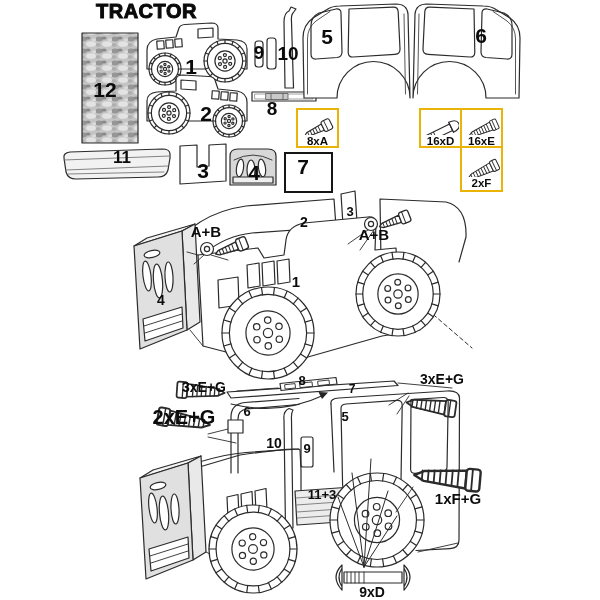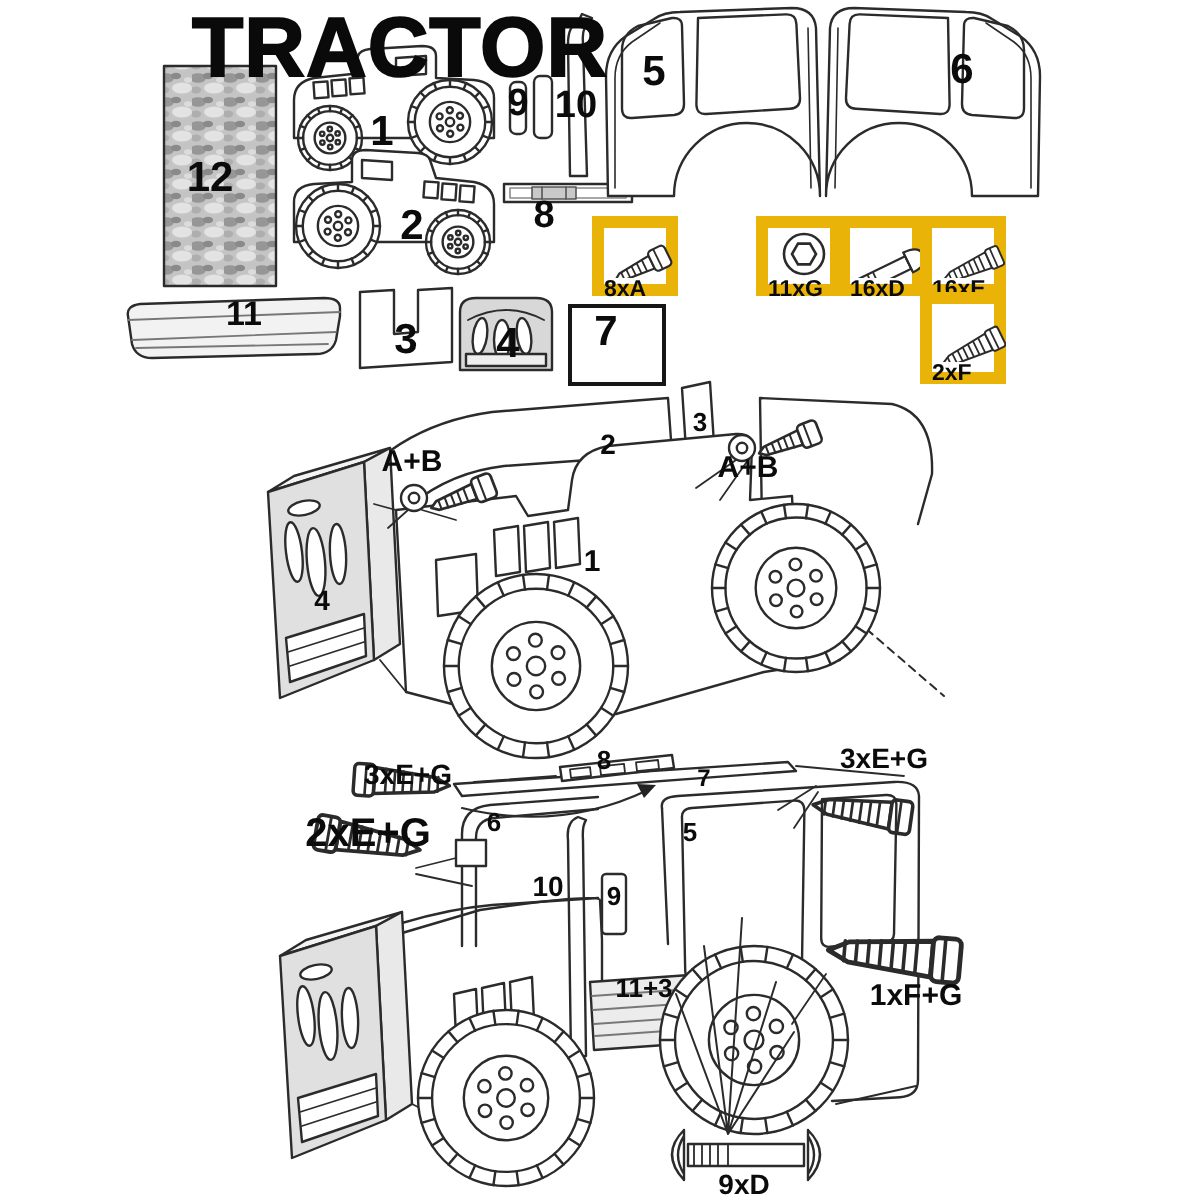--- a/index.html
+++ b/index.html
@@ -1,24 +1,24 @@
 <!DOCTYPE html>
 <html><head>
 <meta charset="utf-8">
 <style>
   html,body{margin:0;padding:0;background:#fff;}
   .canvas{position:relative;width:600px;height:600px;background:#fff;overflow:hidden;
           font-family:"Liberation Sans",sans-serif;}
-  .title{position:absolute;left:96px;top:0px;font-size:42px;font-weight:bold;
+  .title{position:absolute;left:96px;top:0px;font-size:20px;font-weight:bold;
          letter-spacing:.5px;color:#0a0a0a;-webkit-text-stroke:1px #0a0a0a;margin:0;}
   svg.art{position:absolute;left:0;top:0;}
   .lbl{position:absolute;transform:translate(-50%,-50%);font-weight:bold;color:#0b0b0b;
        white-space:nowrap;line-height:1;}
-  .hwcell{position:absolute;width:43px;height:40px;box-sizing:border-box;border:6px solid #eab308;
-          background:#fff;display:flex;flex-direction:column;align-items:flex-start;justify-content:space-between;}
+  .hwcell{position:absolute;width:43px;height:40px;box-sizing:border-box;border:2px solid #eab308;
+          background:#fff;display:flex;flex-direction:column;align-items:center;justify-content:space-between;}
   .hwicon{flex:0 0 auto;margin-top:1px;}
   .hwlabel{font-size:11.5px;font-weight:bold;color:#0b0b0b;padding-bottom:1px;}
   .box7{position:absolute;left:284px;top:152px;width:49px;height:41px;box-sizing:border-box;
         border:2.5px solid #161616;background:#fff;}
 </style>
 </head>
 <body>
 
 <div class="canvas">
 
@@ -442,29 +442,20 @@
   <div class="lbl" style="left:105px;top:89px;font-size:21px">12</div>
 
   <div class="hwcell" style="left:296px;top:108px">
     <svg class="hwicon" width="37" height="24" viewBox="0 0 37 24">
       <g stroke="#2b2b2b" fill="none" stroke-width="1.1">
           <use href="#boltA" transform="translate(3,19) rotate(-26)"></use>
         </g>
       </svg>
     <div class="hwlabel">8xA</div>
   </div>
-  <div class="hwcell" style="left:378px;top:108px">
-    <svg class="hwicon" width="37" height="24" viewBox="0 0 37 24">
-      <g stroke="#2b2b2b" fill="none" stroke-width="1.3">
-          <circle cx="18" cy="12" r="10"></circle>
-      <polygon points="24,12 21,17.2 15,17.2 12,12 15,6.8 21,6.8"></polygon>
-        </g>
-      </svg>
-    <div class="hwlabel">11xG</div>
-  </div>
   <div class="hwcell" style="left:419px;top:108px">
     <svg class="hwicon" width="37" height="24" viewBox="0 0 37 24">
       <g stroke="#2b2b2b" fill="none" stroke-width="1.1">
           <use href="#boltD" transform="translate(2,20) rotate(-26)"></use>
         </g>
       </svg>
     <div class="hwlabel">16xD</div>
   </div>
   <div class="hwcell" style="left:460px;top:108px">
     <svg class="hwicon" width="37" height="24" viewBox="0 0 37 24">

